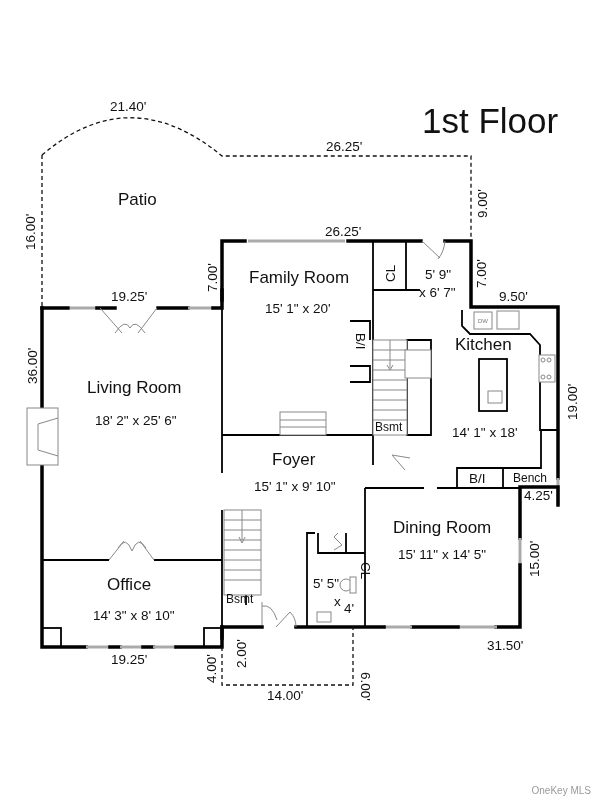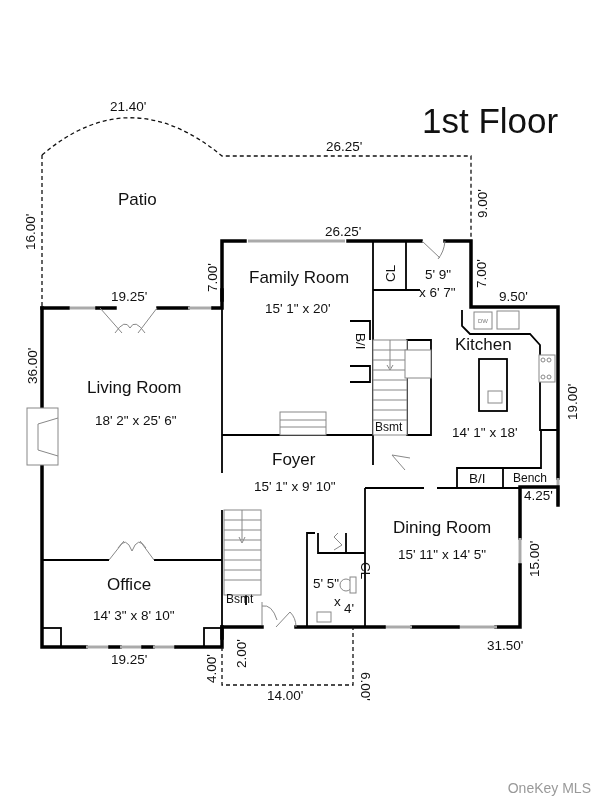--- a/index.html
+++ b/index.html
@@ -11,21 +11,21 @@
   .size { font-size:13.5px; }
   .dim { font-size:13.5px; }
   .small { font-size:12px; }
   .tiny { font-size:6px; fill:#777; }
   .wall { stroke:#000; stroke-width:3.5; fill:none; stroke-linecap:square; }
   .iwall { stroke:#000; stroke-width:1.8; fill:none; }
   .dash { stroke:#111; stroke-width:1.3; fill:none; stroke-dasharray:4 3; }
   .win { stroke:#aaa; stroke-width:3; fill:none; }
   .grey { stroke:#888; stroke-width:1; fill:none; }
   .fixture { stroke:#888; stroke-width:1; fill:#fff; }
-  .watermark { position:absolute; right:12px; bottom:8px; font-size:14px; color:#999;padding-left:6px; }
+  .watermark { position:absolute; right:12px; bottom:8px; font-size:10px; color:#999;padding-left:6px; }
 </style>
 </head>
 <body>
 
 <svg id="plan" width="603" height="804" viewBox="0 0 603 804">
 
   <text class="t title" x="422" y="133">1st Floor</text>
 
   <g>
     <path class="dash" d="M42,155 Q130,80 222,156 L471,156 L471,240"></path>

